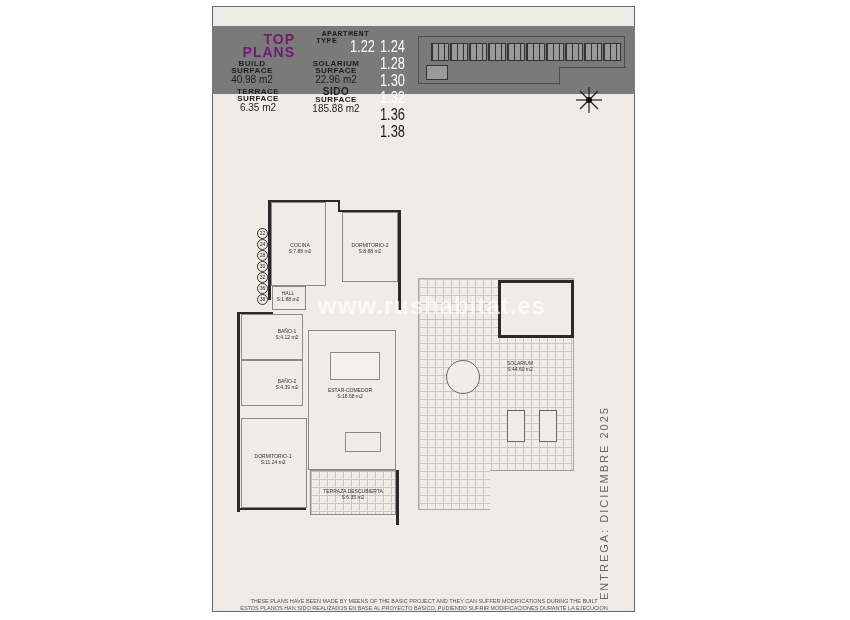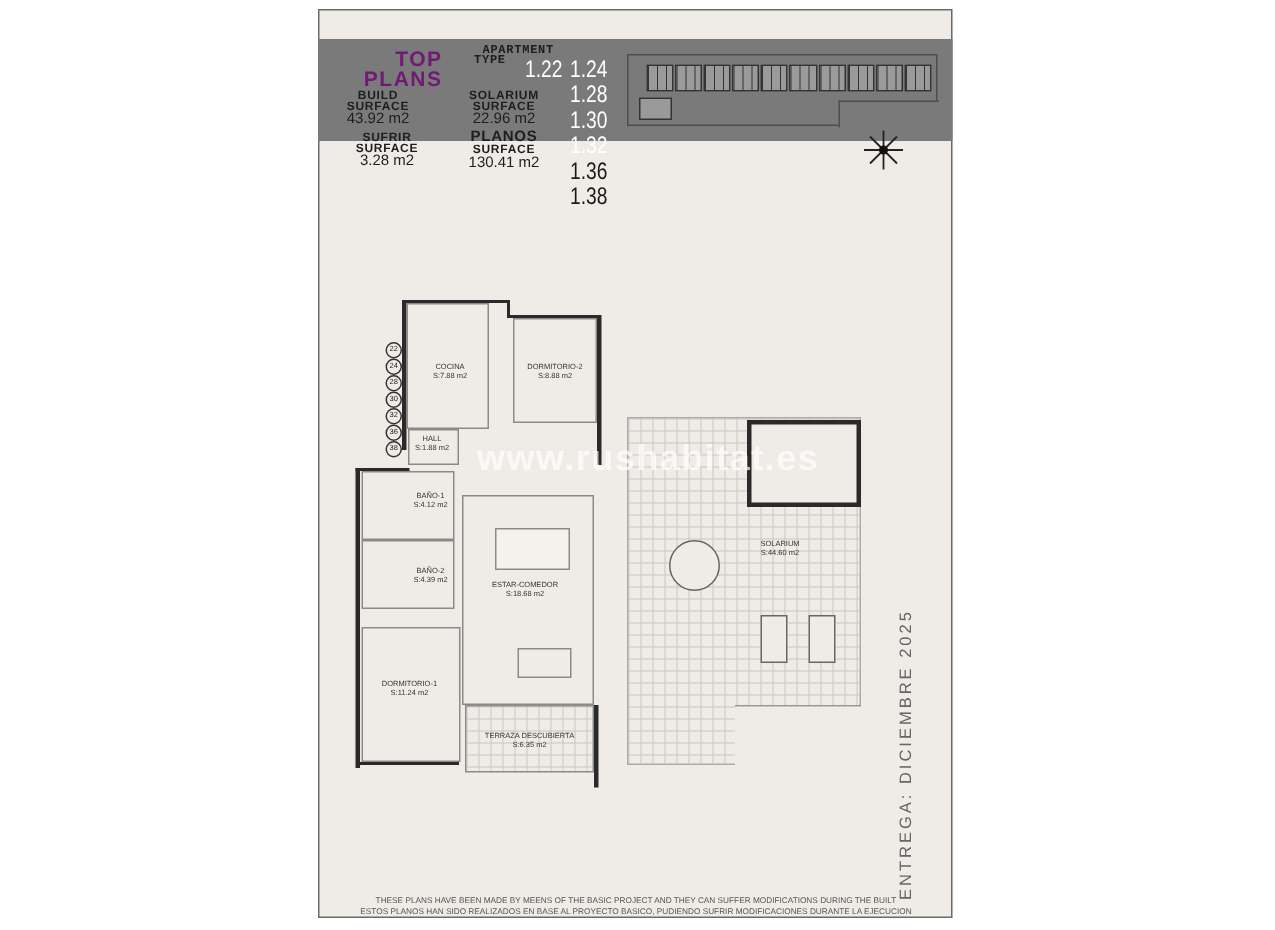--- a/index.html
+++ b/index.html
@@ -38,36 +38,36 @@
   <div>PLANS</div>
 </div>
 <div class="abs hdr-label" style="left:308px;top:30px;width:75px;font-family:Liberation Mono, monospace;">
   <div>APARTMENT</div>
   <div style="text-align:left;padding-left:8px;">TYPE</div>
 </div>
 
 <div class="abs" style="left:222px;top:60px;width:60px;">
   <div class="hdr-label">BUILD</div>
   <div class="hdr-label">SURFACE</div>
-  <div class="hdr-value">43.92 m2</div>
+  <div class="hdr-value">40.98 m2</div>
 </div>
 <div class="abs" style="left:304px;top:60px;width:64px;">
   <div class="hdr-label">SOLARIUM</div>
   <div class="hdr-label">SURFACE</div>
   <div class="hdr-value">22.96 m2</div>
 </div>
 <div class="abs" style="left:228px;top:88px;width:60px;">
-  <div class="hdr-label">SUFRIR</div>
+  <div class="hdr-label">TERRACE</div>
   <div class="hdr-label">SURFACE</div>
-  <div class="hdr-value">3.28 m2</div>
+  <div class="hdr-value">6.35 m2</div>
 </div>
 <div class="abs" style="left:304px;top:88px;width:64px;">
-  <div class="hdr-label" style="font-size:10px;line-height:8px;">PLANOS</div>
+  <div class="hdr-label" style="font-size:10px;line-height:8px;">SIDO</div>
   <div class="hdr-label">SURFACE</div>
-  <div class="hdr-value">130.41 m2</div>
+  <div class="hdr-value">185.88 m2</div>
 </div>
 
 <div class="abs type-num white" style="left:350px;top:39px;">1.22</div>
 <div class="abs type-num white" style="left:380px;top:39px;">1.24</div>
 <div class="abs type-num white" style="left:380px;top:56px;">1.28</div>
 <div class="abs type-num white" style="left:380px;top:73px;">1.30</div>
 <div class="abs type-num white" style="left:380px;top:90px;">1.32</div>
 <div class="abs type-num black" style="left:380px;top:107px;">1.36</div>
 <div class="abs type-num black" style="left:380px;top:124px;">1.38</div>
 

